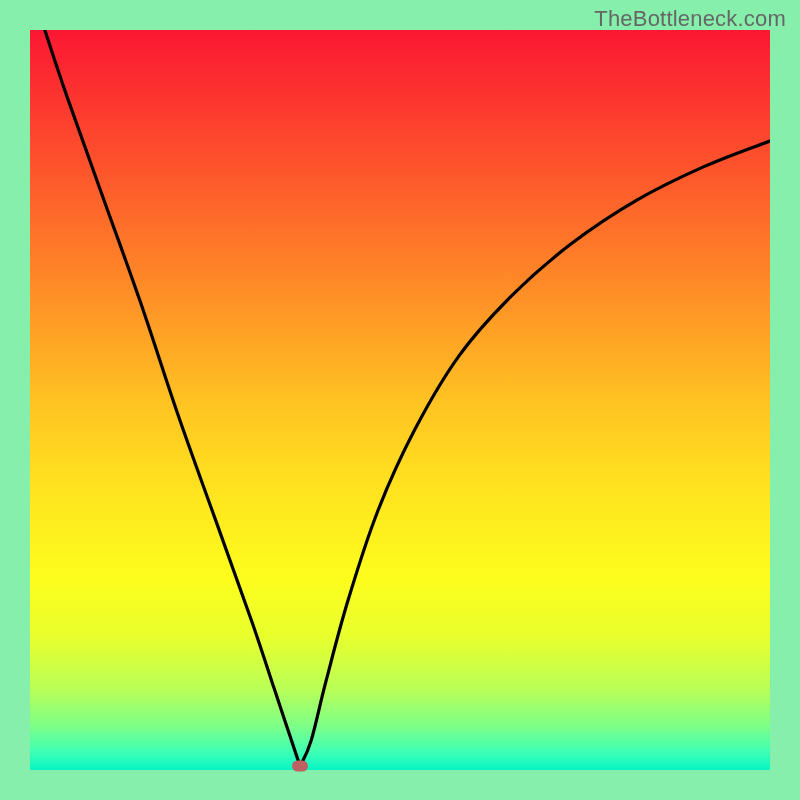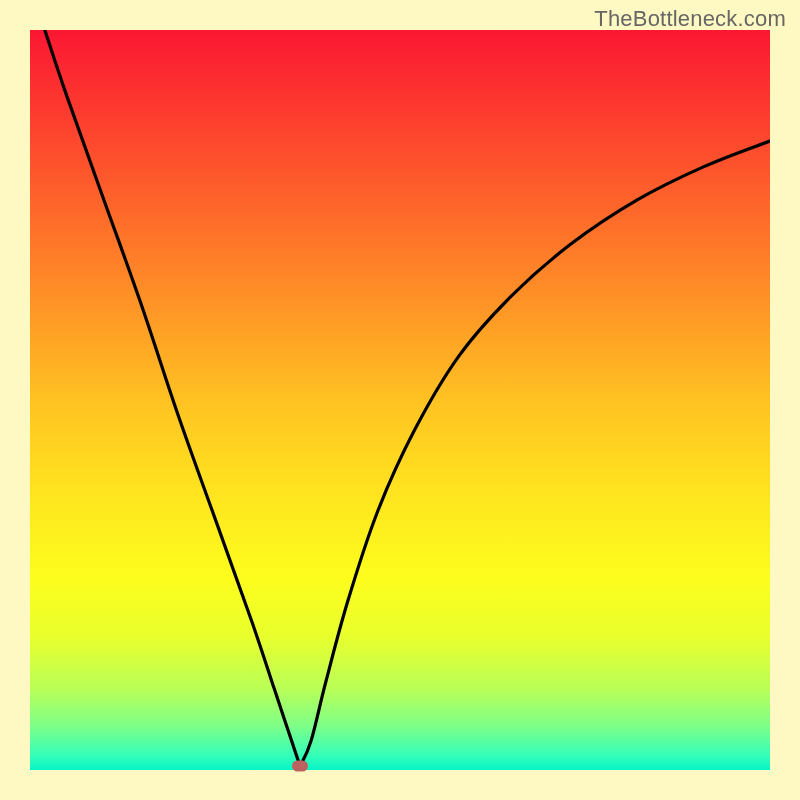--- a/index.html
+++ b/index.html
@@ -7,21 +7,21 @@
     padding: 0;
     width: 800px;
     height: 800px;
     background: #000;
     overflow: hidden;
     font-family: Arial, Helvetica, sans-serif;
   }
   .frame {
     position: absolute;
     inset: 0;
-    background: #fef9c3;
+    background: #86efac;
     text-align: right;
   }
   .plot {
     position: absolute;
     left: 30px;
     top: 30px;
     width: 740px;
     height: 740px;
     background: linear-gradient(to bottom,
       #fb1732 0%,

